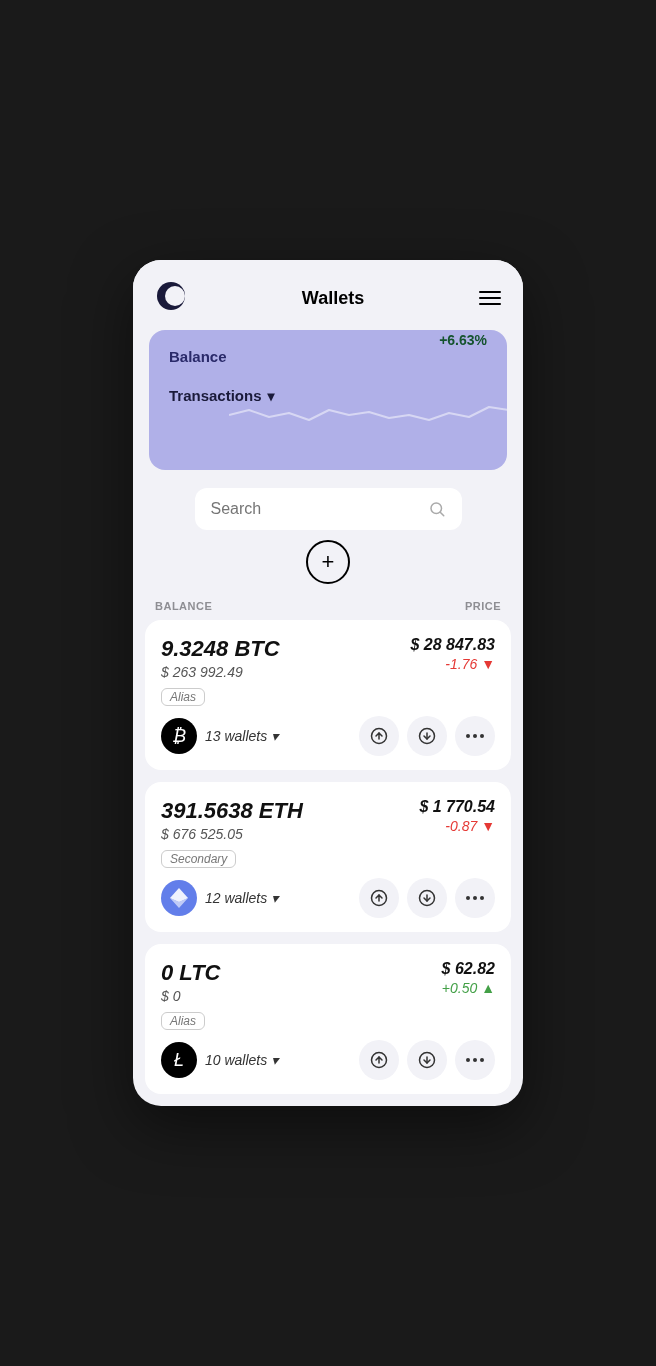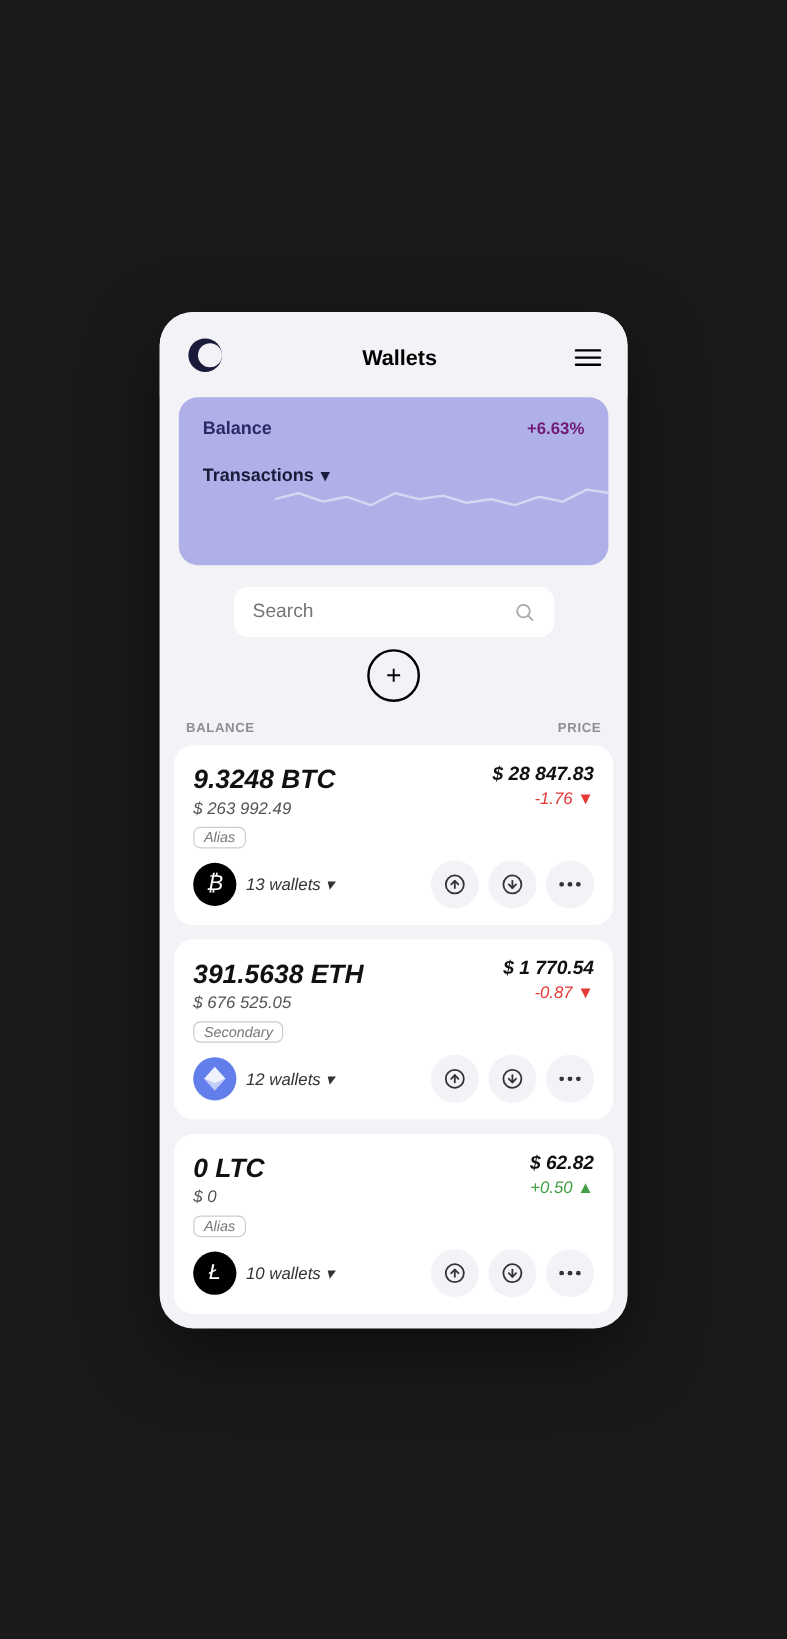--- a/index.html
+++ b/index.html
@@ -56,25 +56,25 @@
       overflow: hidden;
       min-height: 140px;
     }
     .balance-label {
       font-size: 15px;
       font-weight: 600;
       color: #2a2a6a;
     }
     .balance-percent {
       position: absolute;
-      top: 18px;
+      top: 2px;
       right: 20px;
       font-size: 14px;
       font-weight: 600;
-      color: #701a75;
+      color: #14532d;
     }
     .balance-amount {
       font-size: 30px;
       font-weight: 800;
       color: #1a1a3a;
       margin: 4px 0 0;
     }
     .balance-chart {
       position: absolute;
       bottom: 30px;

